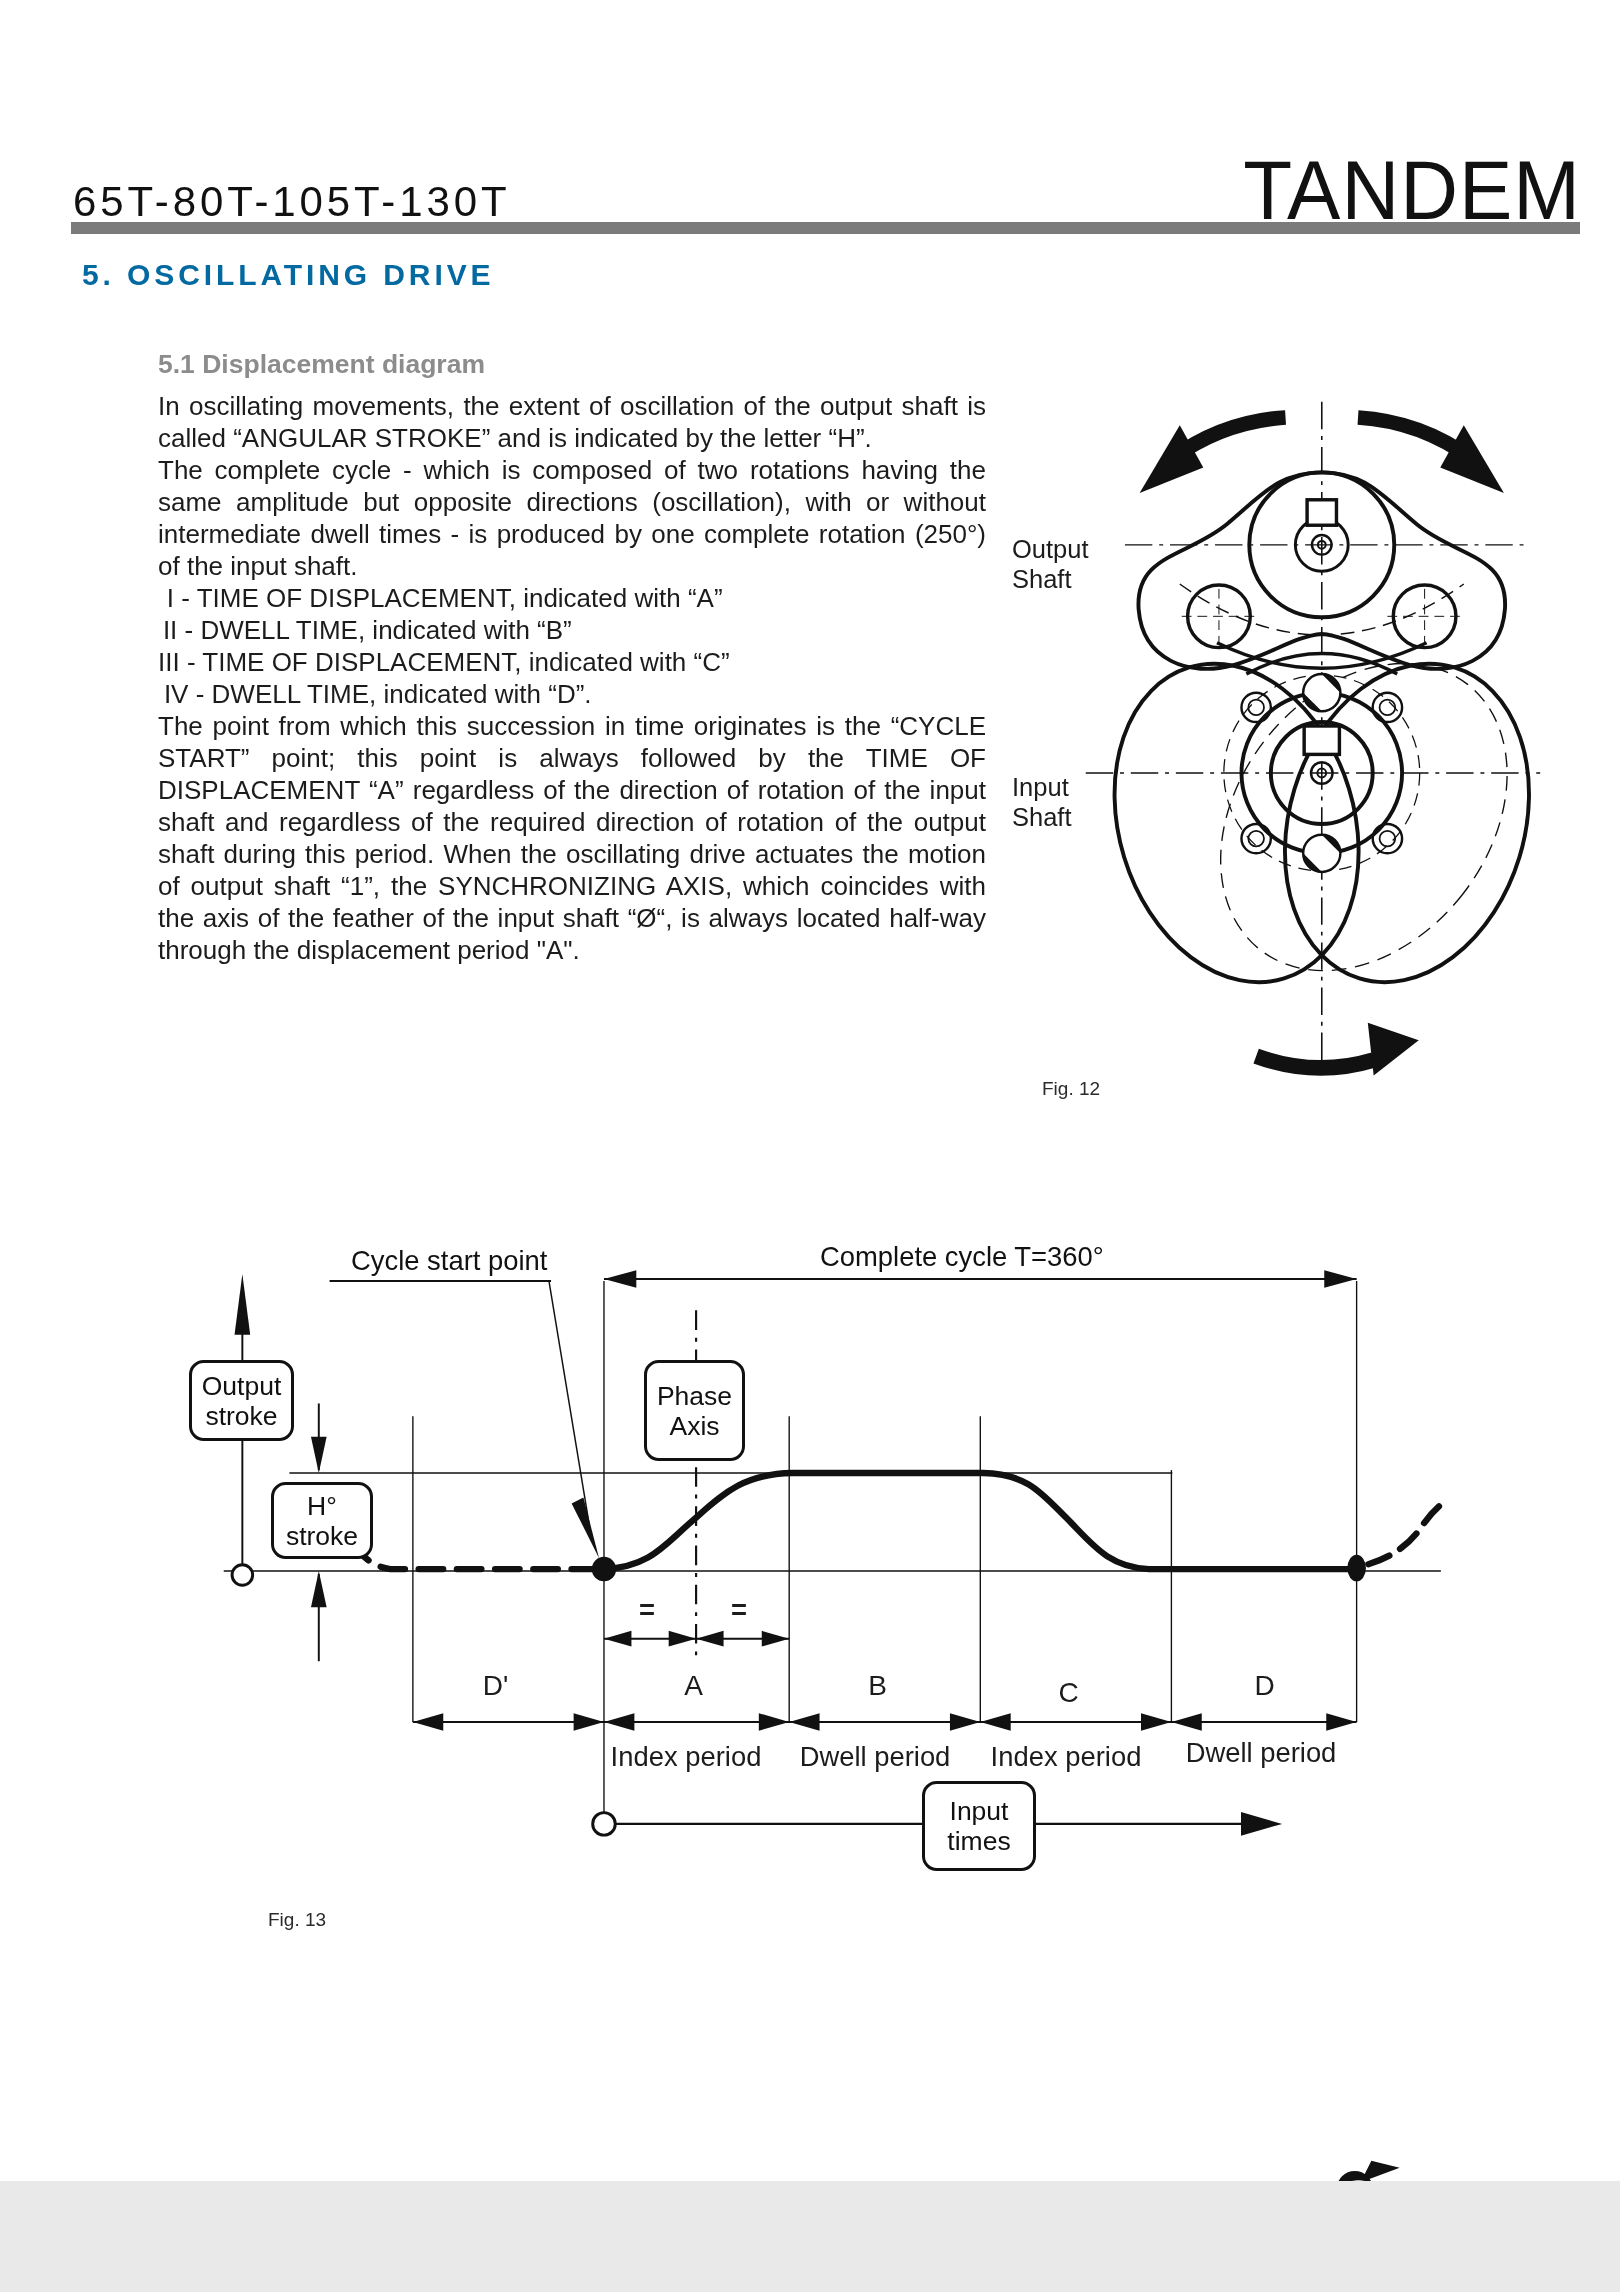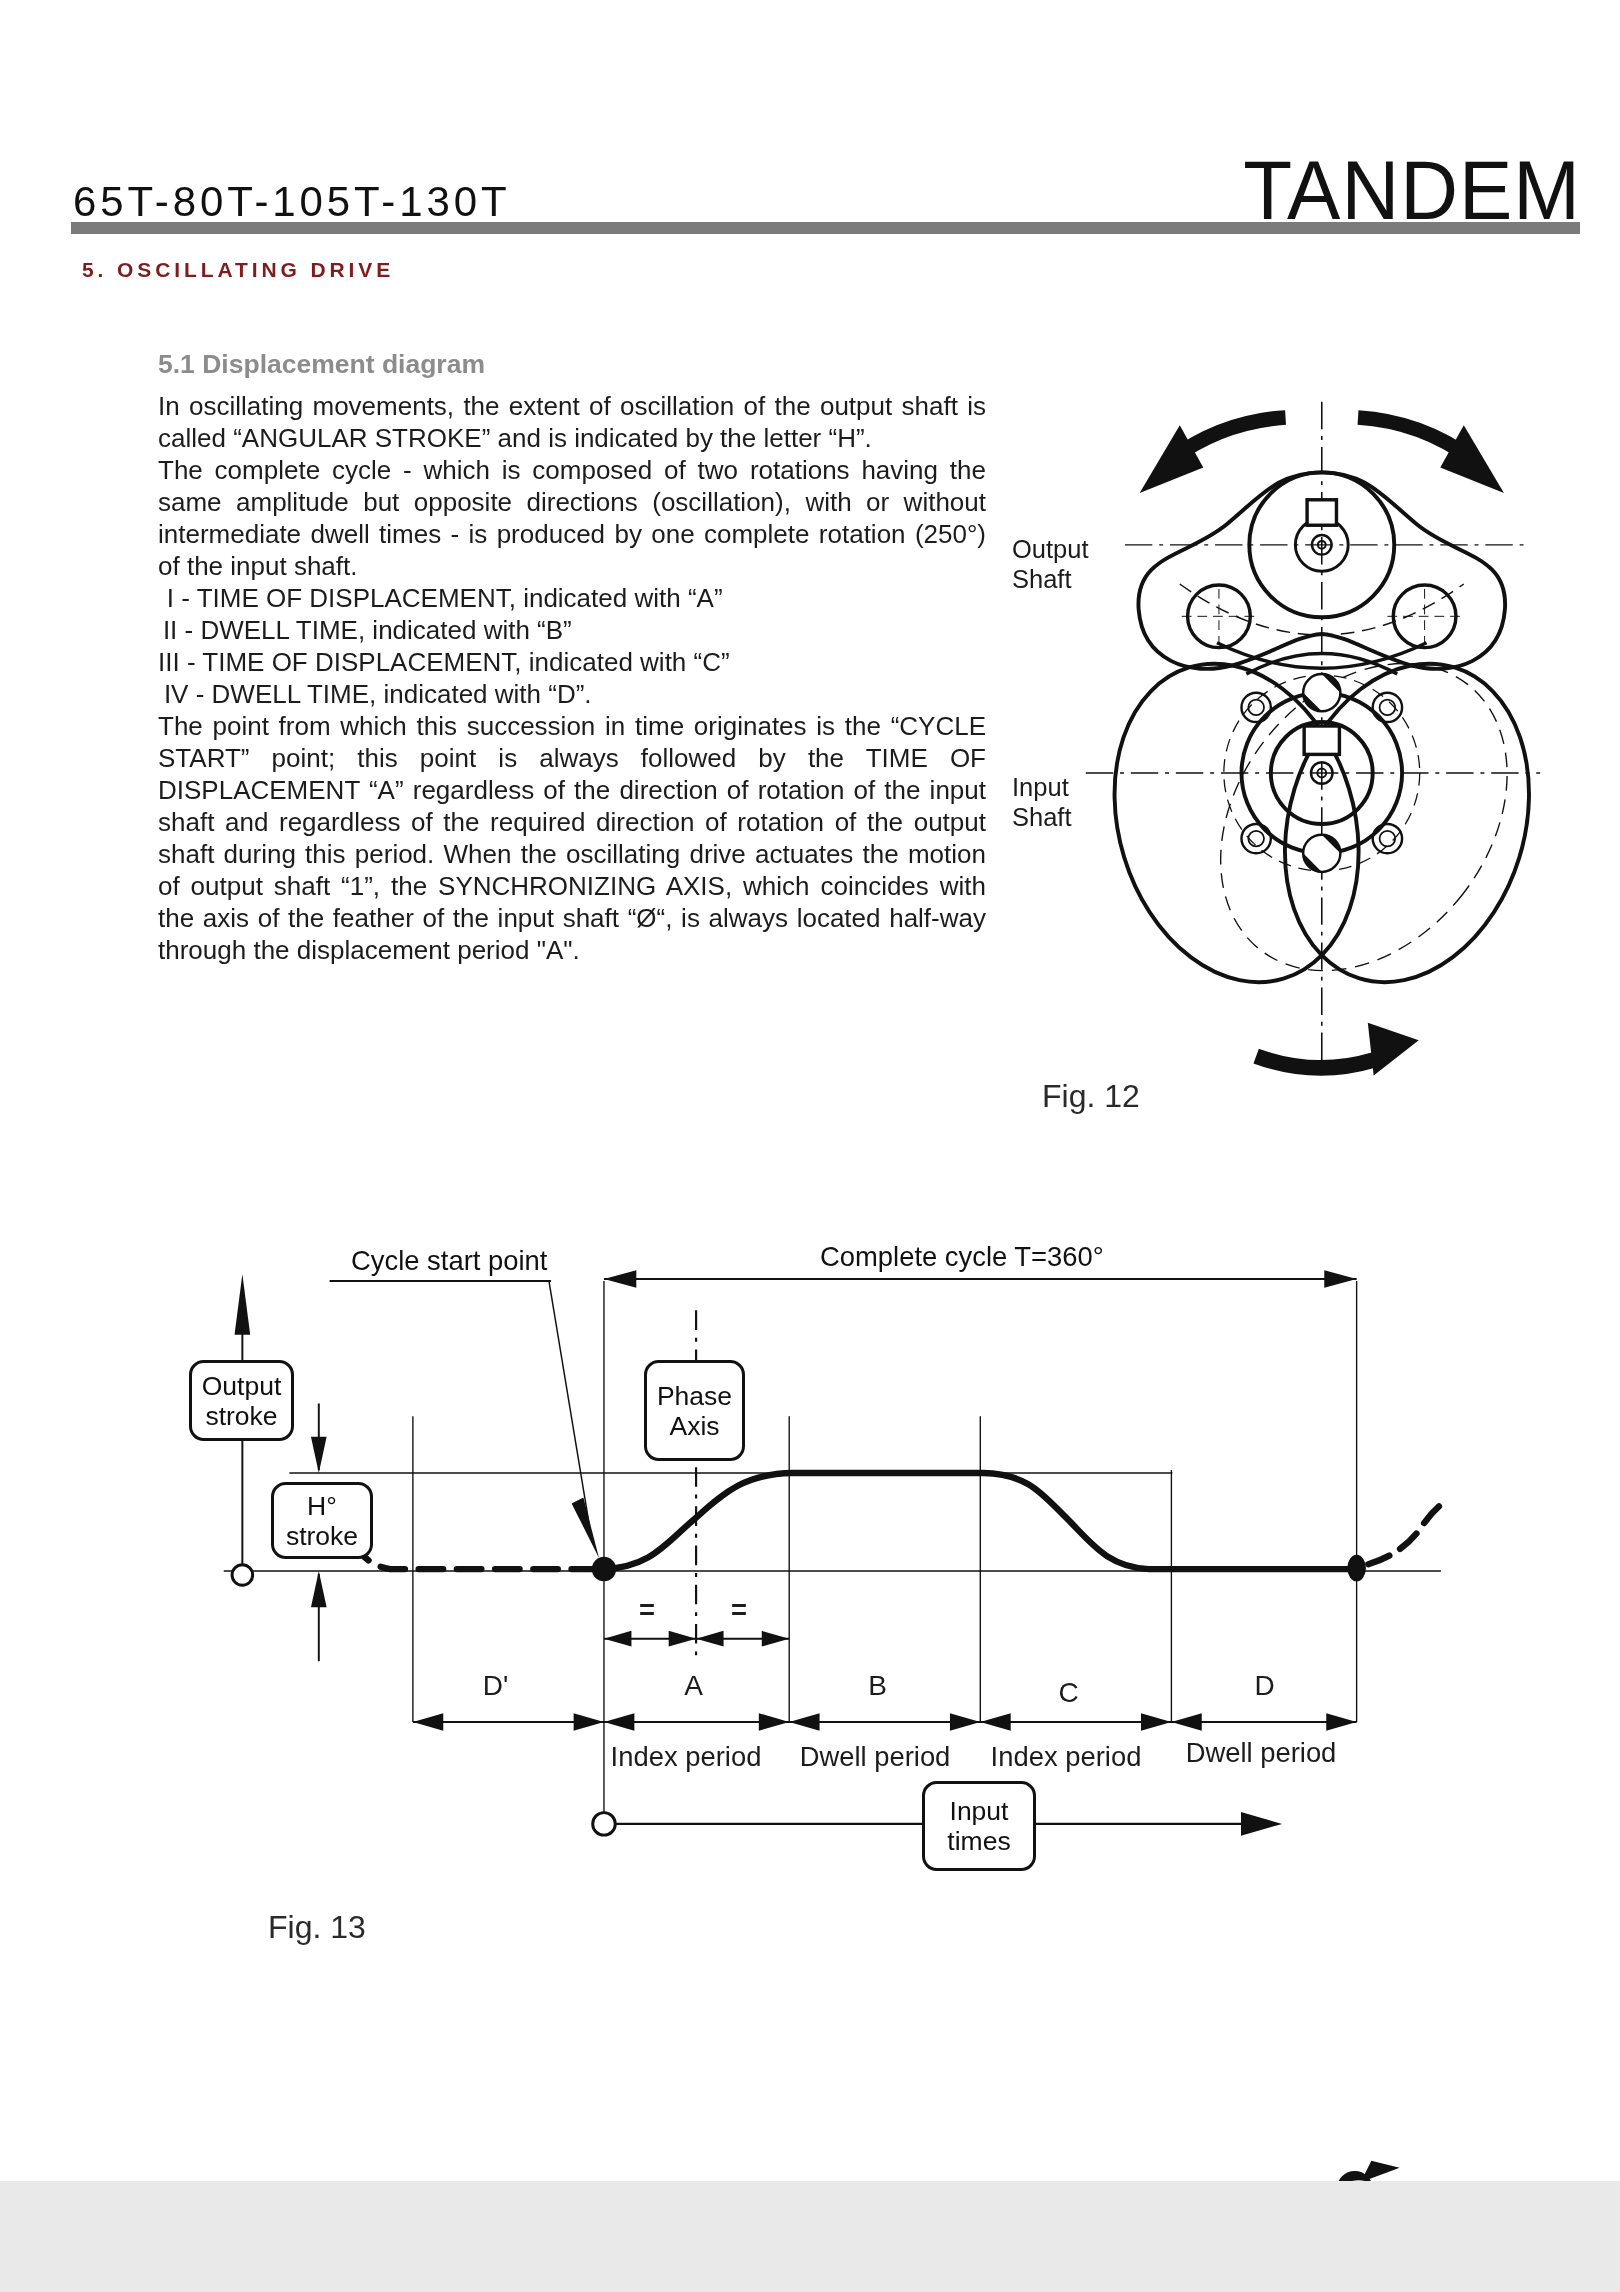--- a/index.html
+++ b/index.html
@@ -4,29 +4,29 @@
 <style>
   html,body{margin:0;padding:0;background:#e9e9e9;}
   .page{position:relative;width:1620px;height:2181px;background:#ffffff;margin:0 auto;
         font-family:Liberation Sans, sans-serif;color:#1c1c1c;overflow:hidden;}
   .abs{position:absolute;}
   
   .model-title{left:73px;top:178px;font-size:42px;letter-spacing:3.9px;color:#111;}
   .brand{left:1230px;top:143px;width:351px;font-size:80px;letter-spacing:1px;color:#111;
          text-align:right;transform:scaleY(1.04);transform-origin:top;}
   .header-rule{left:71px;top:222px;width:1509px;height:11.8px;background:#7b7b7b;}
-  .section-title{left:82px;top:258px;font-size:21px;font-weight:bold;letter-spacing:3.9px;color:#7f1d1d;}
+  .section-title{left:82px;top:258px;font-size:30px;font-weight:bold;letter-spacing:3.9px;color:#0369a1;}
   .subsection-title{left:158px;top:349px;font-size:26.5px;font-weight:bold;color:#8c8c8c;}
   
   .body-text{left:158px;top:390px;width:828px;font-size:26px;line-height:32px;}
   .body-text .just{text-align:justify;}
   .li1{padding-left:8.8px;} .li2{padding-left:4.9px;} .li3{padding-left:0;} .li4{padding-left:5.9px;}
   
   .fig-label{font-size:25.5px;line-height:30px;white-space:pre-line;color:#1c1c1c;}
-  .fig-caption{font-size:32px;color:#2a2a2a;}
+  .fig-caption{font-size:19px;color:#2a2a2a;}
   
   .d-label{font-size:27.4px;color:#111;}
   .callout{border:3.9px solid #111;border-radius:14.7px;background:#fff;display:flex;
            align-items:center;justify-content:center;text-align:center;
            font-size:26.5px;line-height:30px;white-space:pre-line;color:#111;}
   .period-letter{font-size:28px;width:59px;text-align:center;}
   .period-sub{font-size:27.4px;width:196px;text-align:center;}
   .equals{font-size:27.4px;font-weight:bold;}
   
   .footer-bar{left:1176px;top:2182px;width:331px;height:47px;

